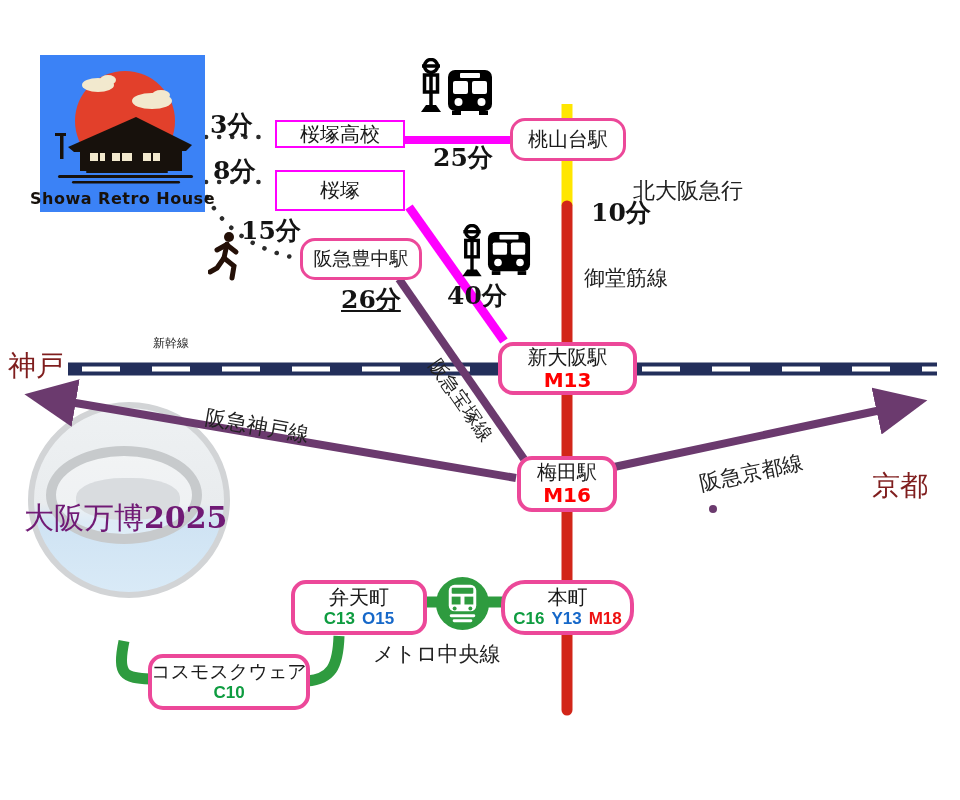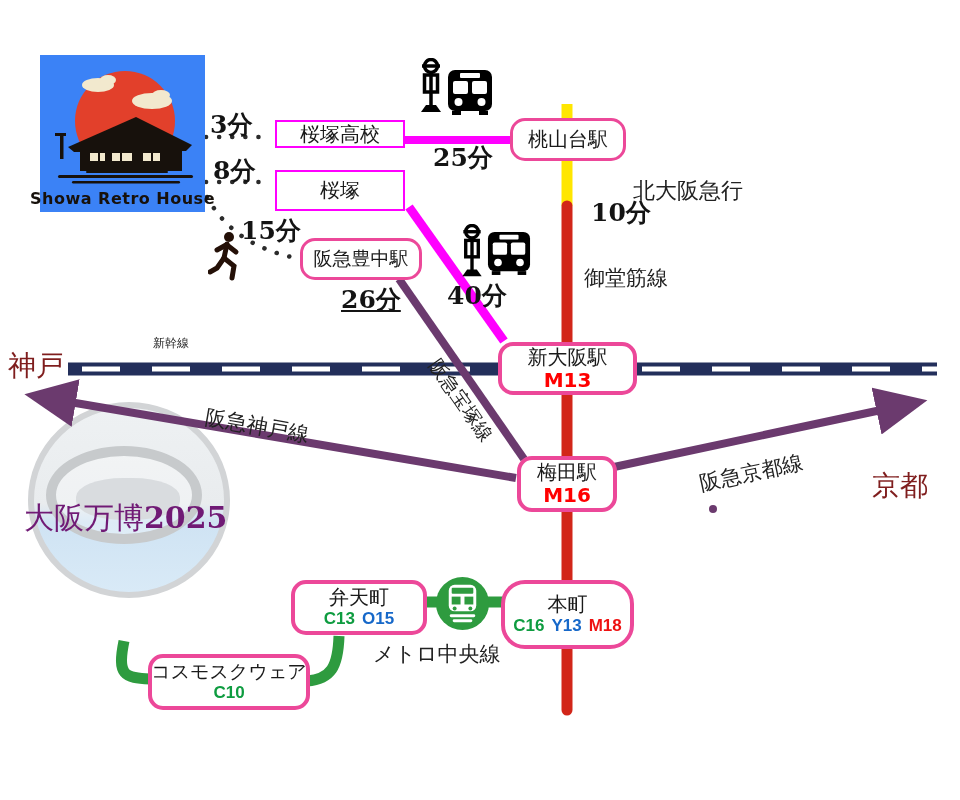--- a/index.html
+++ b/index.html
@@ -175,21 +175,21 @@
   </div>
 
   <div class="station" style="left:291px; top:580px; width:136px; height:55px;">
     <span class="name">弁天町</span>
     <span class="codes">
       <span class="code-green">C13</span>
       <span class="code-blue">O15</span>
     </span>
   </div>
 
-  <div class="station" style="left:501px; top:580px; width:133px; height:69px;border-radius:24px;">
+  <div class="station" style="left:501px; top:580px; width:133px; height:55px;border-radius:24px;">
     <span class="name">本町</span>
     <span class="codes">
       <span class="code-green">C16</span>
       <span class="code-blue">Y13</span>
       <span class="code-red">M18</span>
     </span>
   </div>
 
 
   <div class="station" style="left:148px; top:654px; width:162px; height:56px;">

